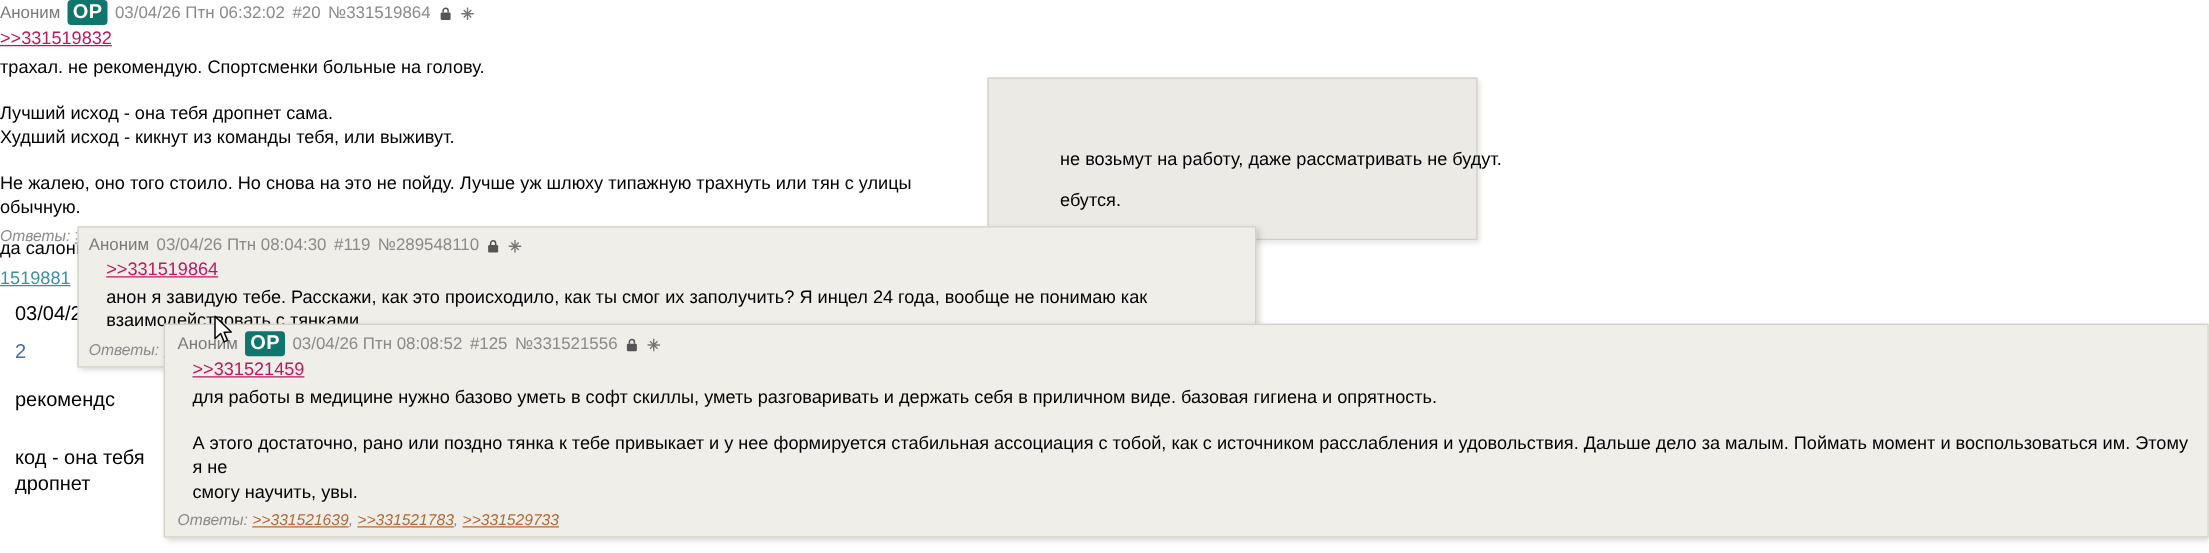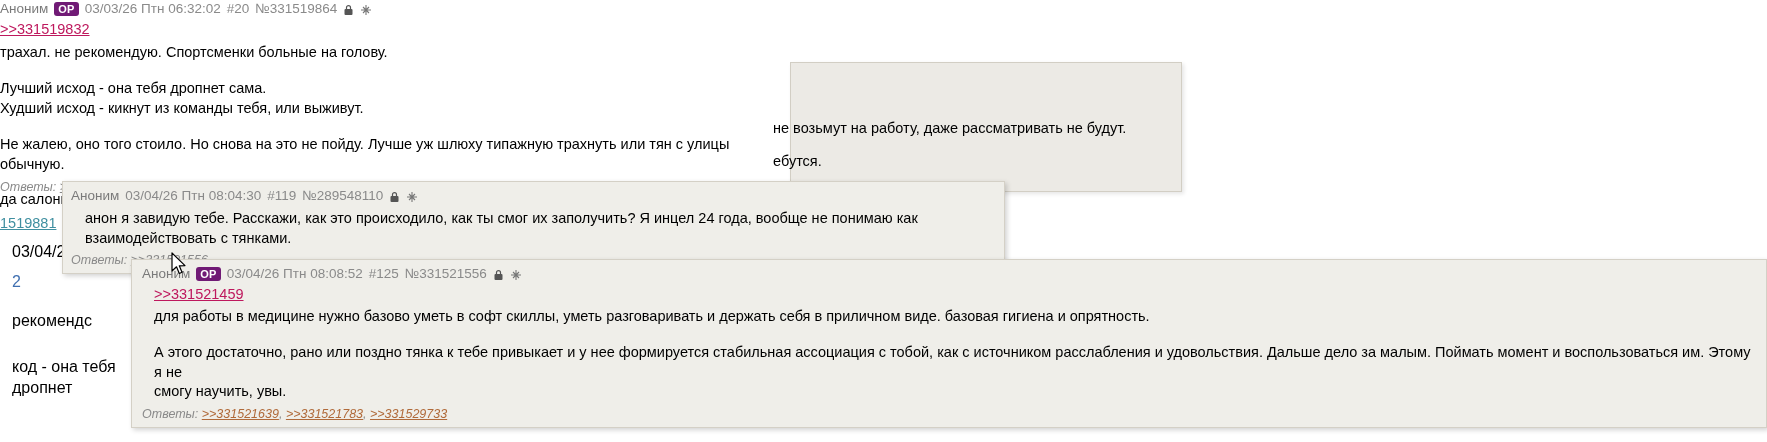--- a/index.html
+++ b/index.html
@@ -36,23 +36,23 @@
     white-space: nowrap;
     padding-bottom: 2px;
   }
 
   .poster-name {
     color: #7a7a7a;
     font-weight: normal;
   }
 
   .op-badge {
-    background: #701a75;
+    background: #0f766e;
     color: #ffffff;
-    font-size: 11px;
+    font-size: 16px;
     font-weight: bold;
     border-radius: 3px;
     padding: 1px 4px 1px 4px;
     line-height: 1.15;
     letter-spacing: .3px;
   }
 
   .post-date {
     color: #8a8a8a;
   }
@@ -126,21 +126,21 @@
     position: absolute;
     left: 790px; top: 62px;
     width: 390px; height: 128px;
     background: #eceae5;
     border: 1px solid #d2cec4;
     box-shadow: 2px 2px 4px rgba(0,0,0,.10);
   }
 
   #panel-right-top-text {
     position: absolute;
-    left: 773px; top: 120px;
+    left: 848px; top: 120px;
     width: 380px;
     font-size: 14.5px;
     color: #000;
   }
   #panel-right-top-text .l2 { margin-top: 17px; }
 
   
   #frag-left-a {
     left: 0px; top: 190px;
     width: 120px;
@@ -193,21 +193,21 @@
 <body>
 
 <div class="canvas">
 
   <div id="layer-base"></div>
 
   <div class="post" id="post-top">
     <div class="post-header">
       <span class="poster-name">Аноним</span>
       <span class="op-badge">OP</span>
-      <span class="post-date">03/03/26 Птн 06:32:02</span>
+      <span class="post-date">03/04/26 Птн 06:32:02</span>
       <span class="post-num-hash">#20</span>
       <span class="post-id">№331519864</span>
       <span class="icon-lock">
         <svg viewBox="0 0 11 12" width="11" height="12">
             <rect x="1.5" y="5" width="8" height="6" rx="1" fill="#555"></rect>
             <path d="M3.5 5V3.6a2 2 0 0 1 4 0V5" stroke="#555" stroke-width="1.2" fill="none"></path>
           </svg>
       </span>
       <span class="icon-pin">
         <svg viewBox="0 0 12 12" width="12" height="12">
@@ -262,20 +262,23 @@
         <svg viewBox="0 0 11 12" width="11" height="12">
             <rect x="1.5" y="5" width="8" height="6" rx="1" fill="#555"></rect>
             <path d="M3.5 5V3.6a2 2 0 0 1 4 0V5" stroke="#555" stroke-width="1.2" fill="none"></path>
           </svg>
       </span>
       <span class="icon-pin">
         <svg viewBox="0 0 12 12" width="12" height="12">
             <path d="M6 1v10M1 6h10M3 3l6 6M9 3l-6 6" stroke="#777" stroke-width="1.1" fill="none"></path>
           </svg>
       </span>
+    </div>
+    <div class="reply-quote">
+      <span class="reply-link">&gt;&gt;331519864</span>
     </div>
     <div class="post-body">
       <p>анон я завидую тебе. Расскажи, как это происходило, как ты смог их заполучить? Я инцел 24 года, вообще не понимаю как взаимодействовать с тянками.</p>
     </div>
     <div class="answers-line">
       <span>Ответы:</span>
       <span class="ans-link plain">&gt;&gt;331521556</span>
     </div>
   </div>
 

